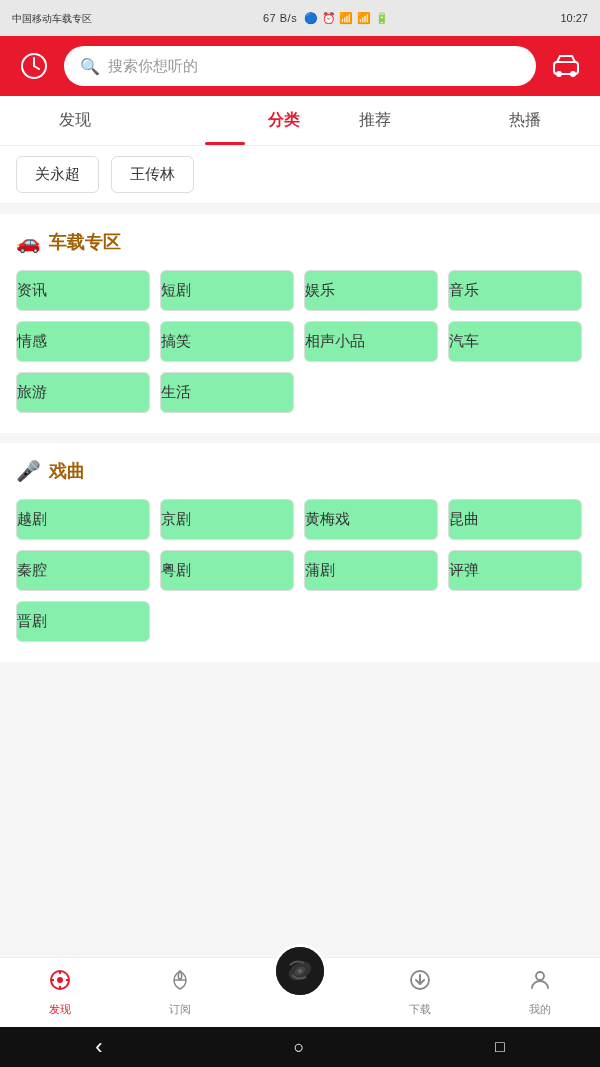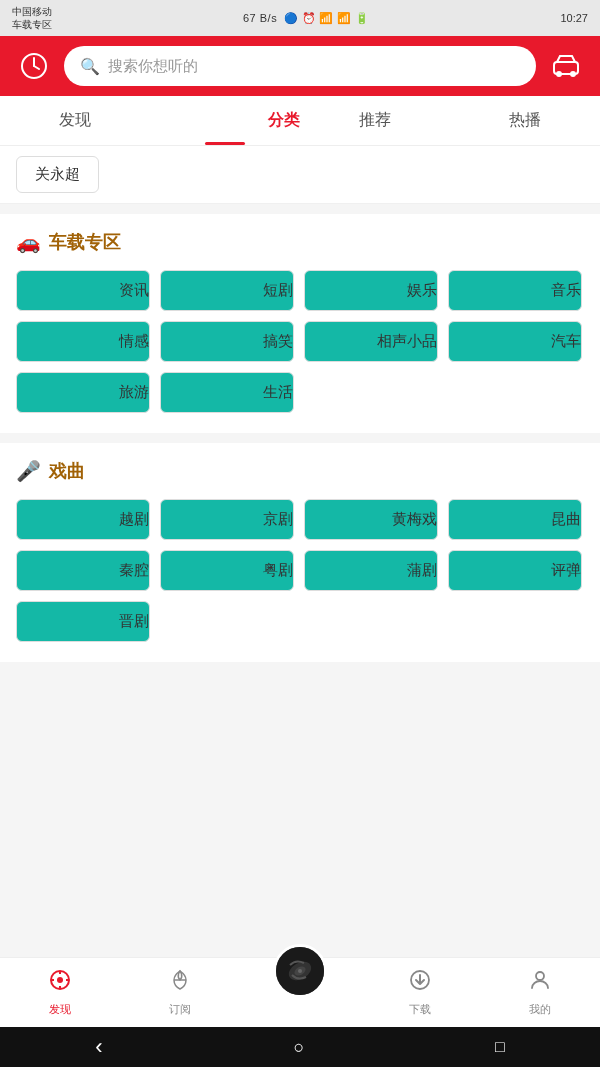--- a/index.html
+++ b/index.html
@@ -16,21 +16,21 @@
     .status-bar {
       background: #e8e8e8;
       height: 36px;
       display: flex;
       align-items: center;
       justify-content: space-between;
       padding: 0 12px;
       font-size: 11px;
       color: #333;
     }
-    .status-left { display: flex; flex-direction: column; font-size: 10px; line-height: 1.3; }
+    .status-left { display: flex; flex-direction: row; font-size: 10px; line-height: 1.3; }
     .status-center { font-size: 11px; letter-spacing: 0.5px; }
     .status-right { font-size: 11px; font-weight: 500; }
 
     
     .header {
       background: #e8192c;
       padding: 10px 16px;
       display: flex;
       align-items: center;
       gap: 12px;
@@ -151,23 +151,23 @@
       display: flex;
       flex-wrap: wrap;
       gap: 10px;
     }
     .tag-item {
       border: 1px solid #ddd;
       border-radius: 6px;
       padding: 10px 0;
       font-size: 15px;
       color: #333;
-      background: #14b8a6;
-      cursor: pointer;
-      text-align: right;
+      background: #86efac;
+      cursor: pointer;
+      text-align: left;
       width: calc(25% - 8px);
     }
 
     
     .bottom-nav {
       position: fixed;
       bottom: 40px;
       left: 0;
       width: 600px;
       background: white;
@@ -296,20 +296,23 @@
   <div class="nav-tab">
     <span>热播</span>
   </div>
 </div>
 
 <div class="content">
 
   <div class="artist-row">
     <div class="artist-tag">
       <span>关永超</span>
+    </div>
+    <div class="artist-tag">
+      <span>王传林</span>
     </div>
   </div>
 
   <div class="section">
     <div class="section-title">
       <span class="section-icon">🚗</span>
       <span class="section-title-text">车载专区</span>
     </div>
     <div class="tag-grid">
       <div class="tag-item">

